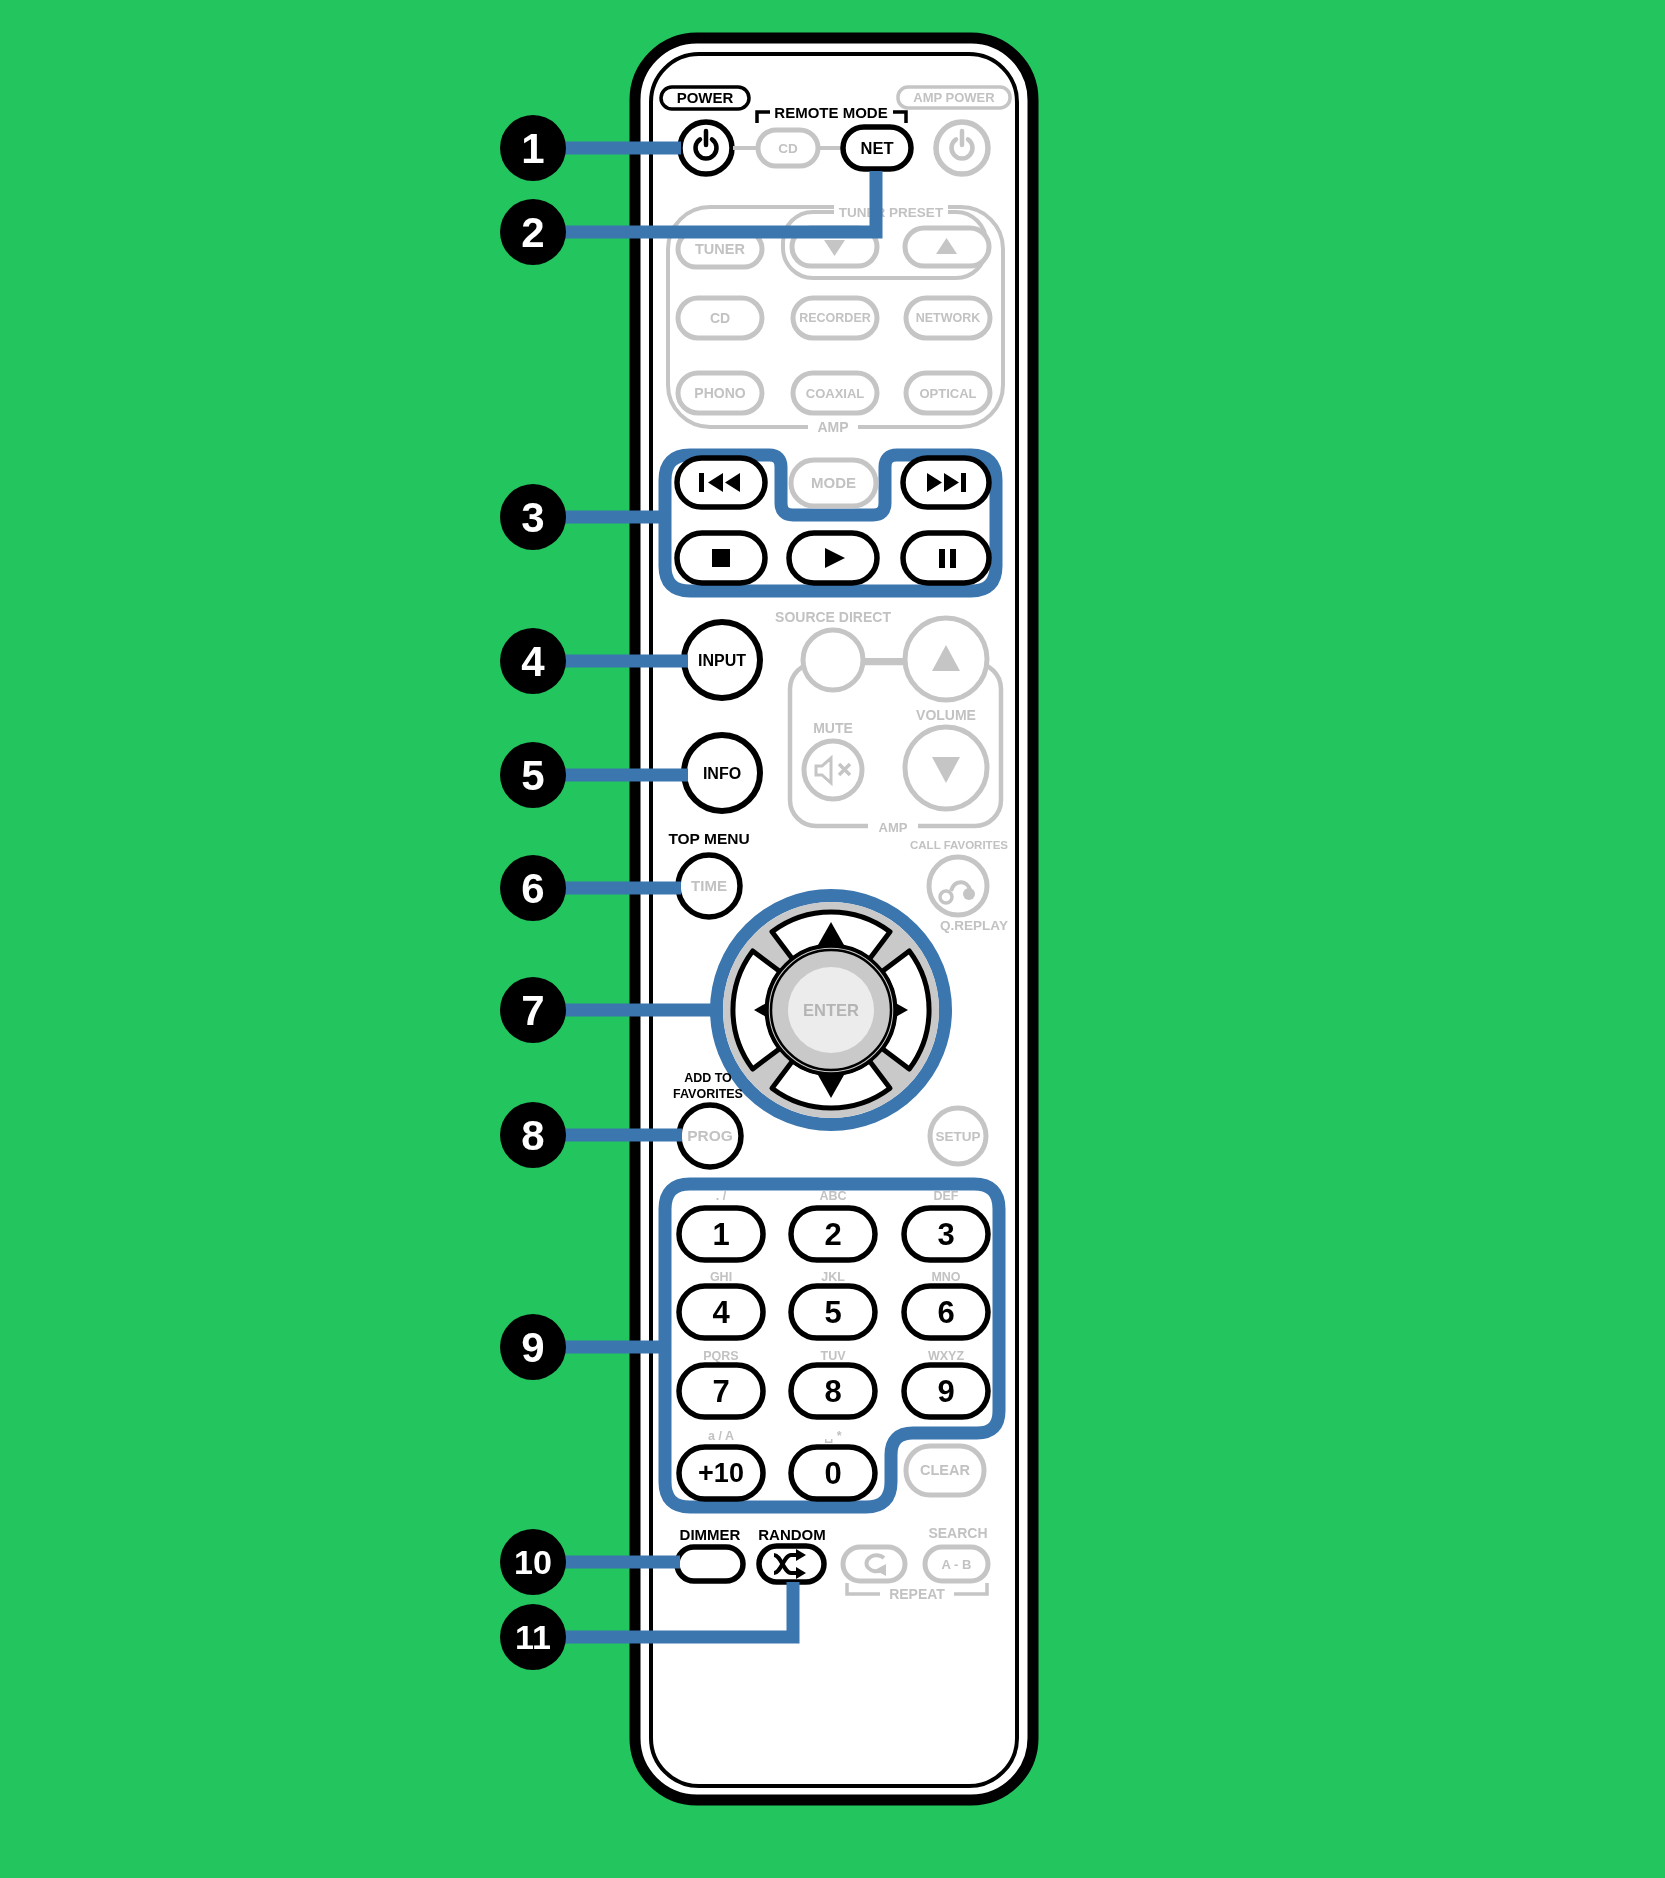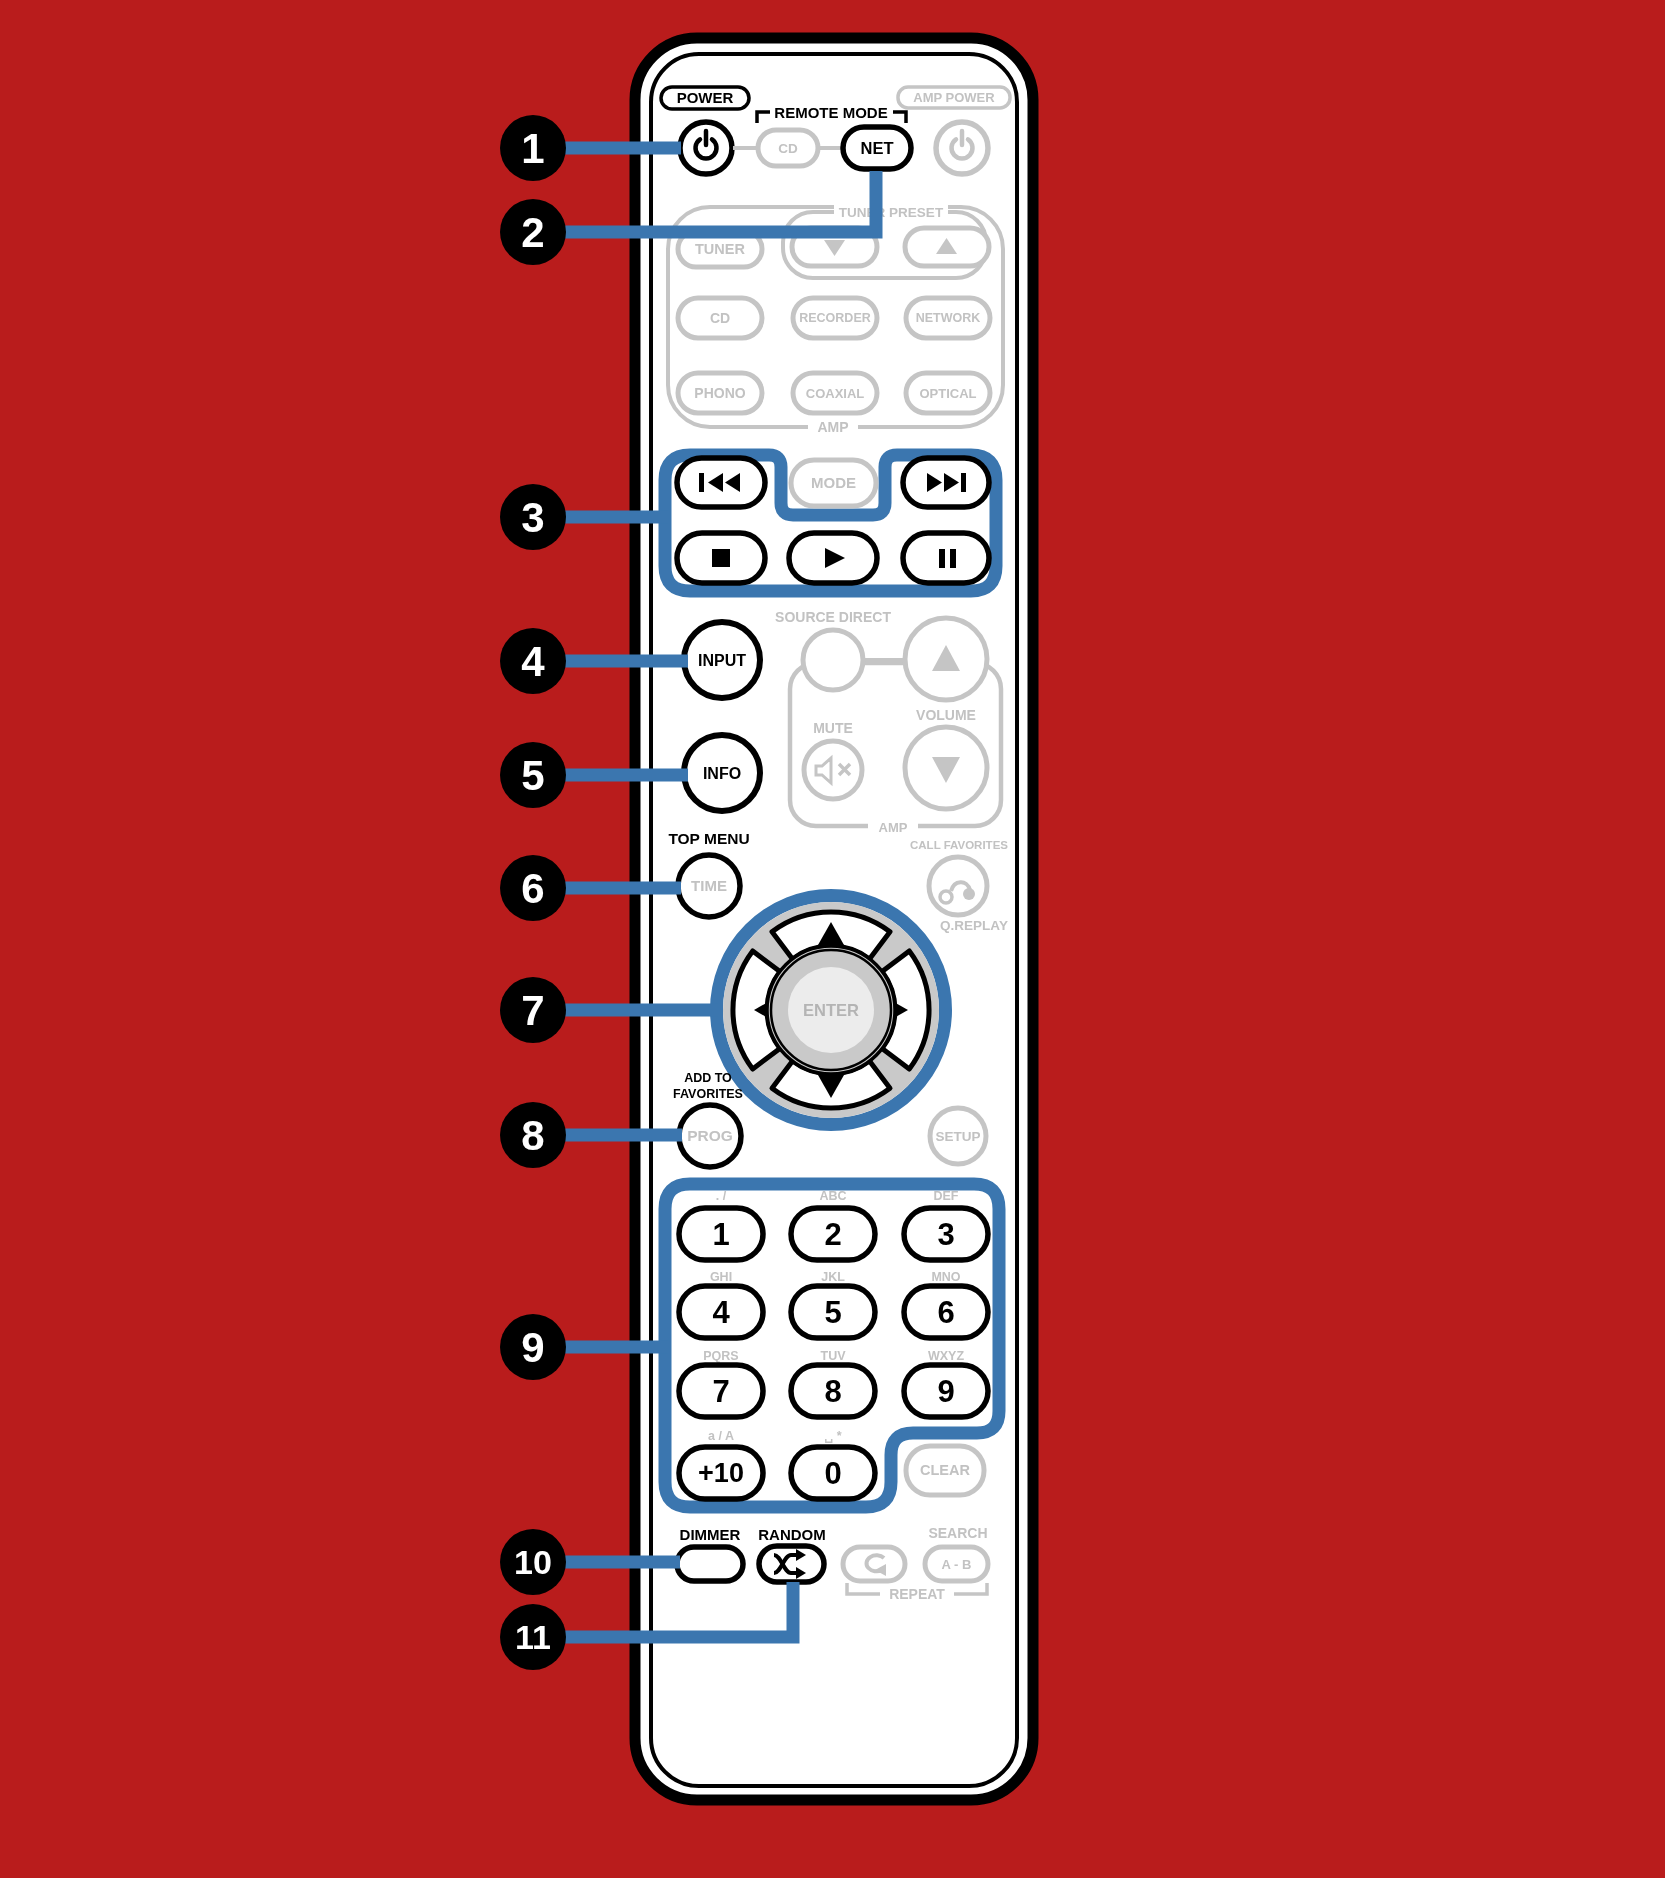--- a/index.html
+++ b/index.html
@@ -1,16 +1,16 @@
 <!DOCTYPE html>
 <html><head>
 <meta charset="utf-8">
 <style>
   html,body { margin:0; padding:0; background:#ffffff; }
-  .stage { width:1665px; height:1878px; position:relative; background:#b91c1c; }
+  .stage { width:1665px; height:1878px; position:relative; background:#22c55e; }
   svg text {
     font-family:"Liberation Sans","DejaVu Sans",sans-serif;
     font-weight:bold;
   }
   .tk  { fill:#000000; }           
   .tg  { fill:#c2c2c2; }           
   .tw  { fill:#ffffff; }           
   .tm  { fill:#b4b4b4; }           
   .sb  { stroke:#000000; fill:#ffffff; }       
   .sg  { stroke:#c5c5c5; fill:#ffffff; }       

